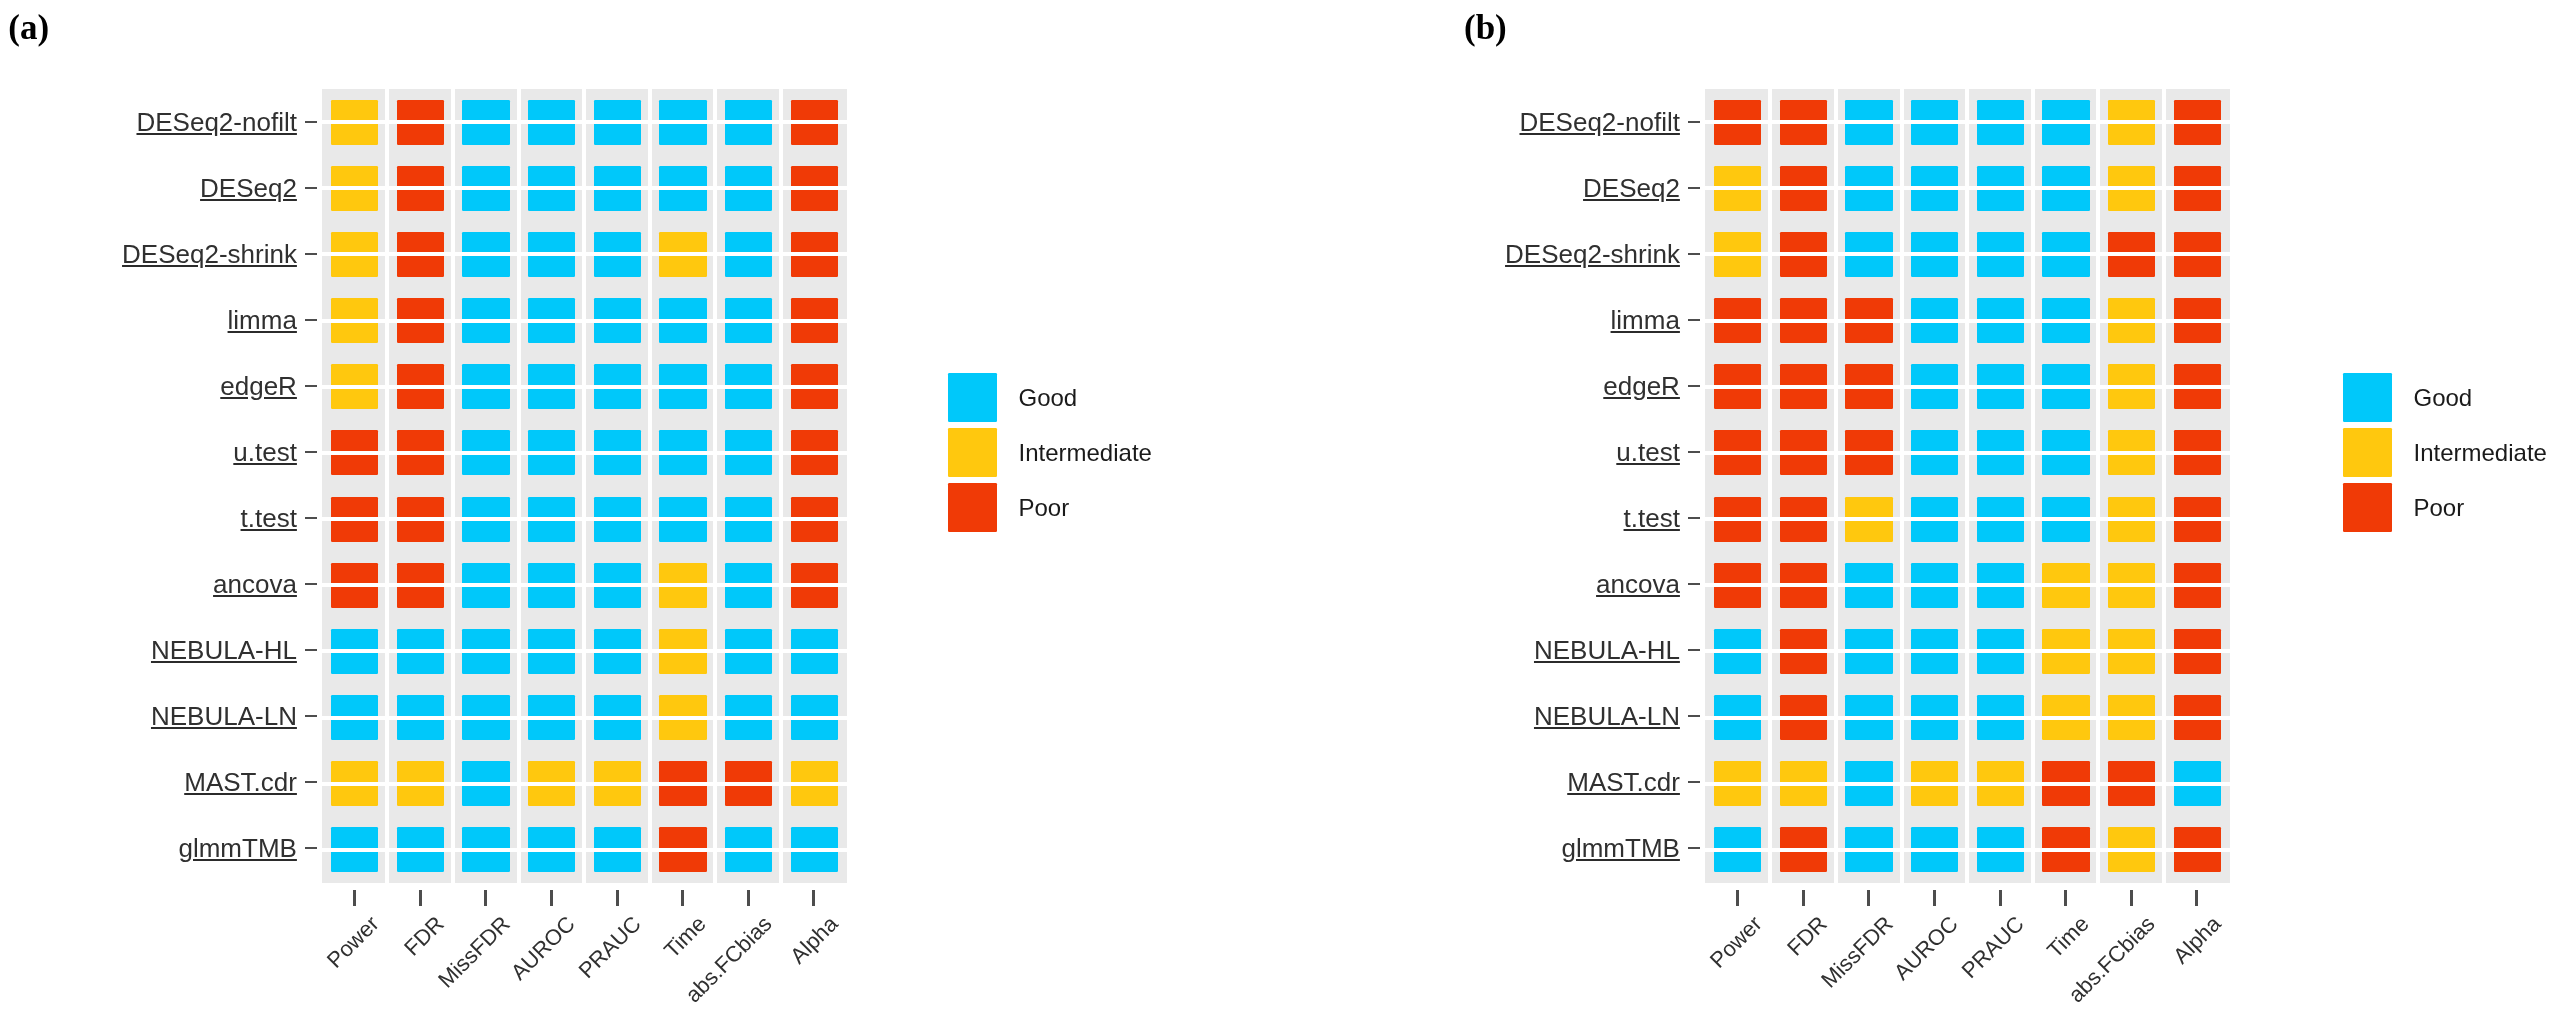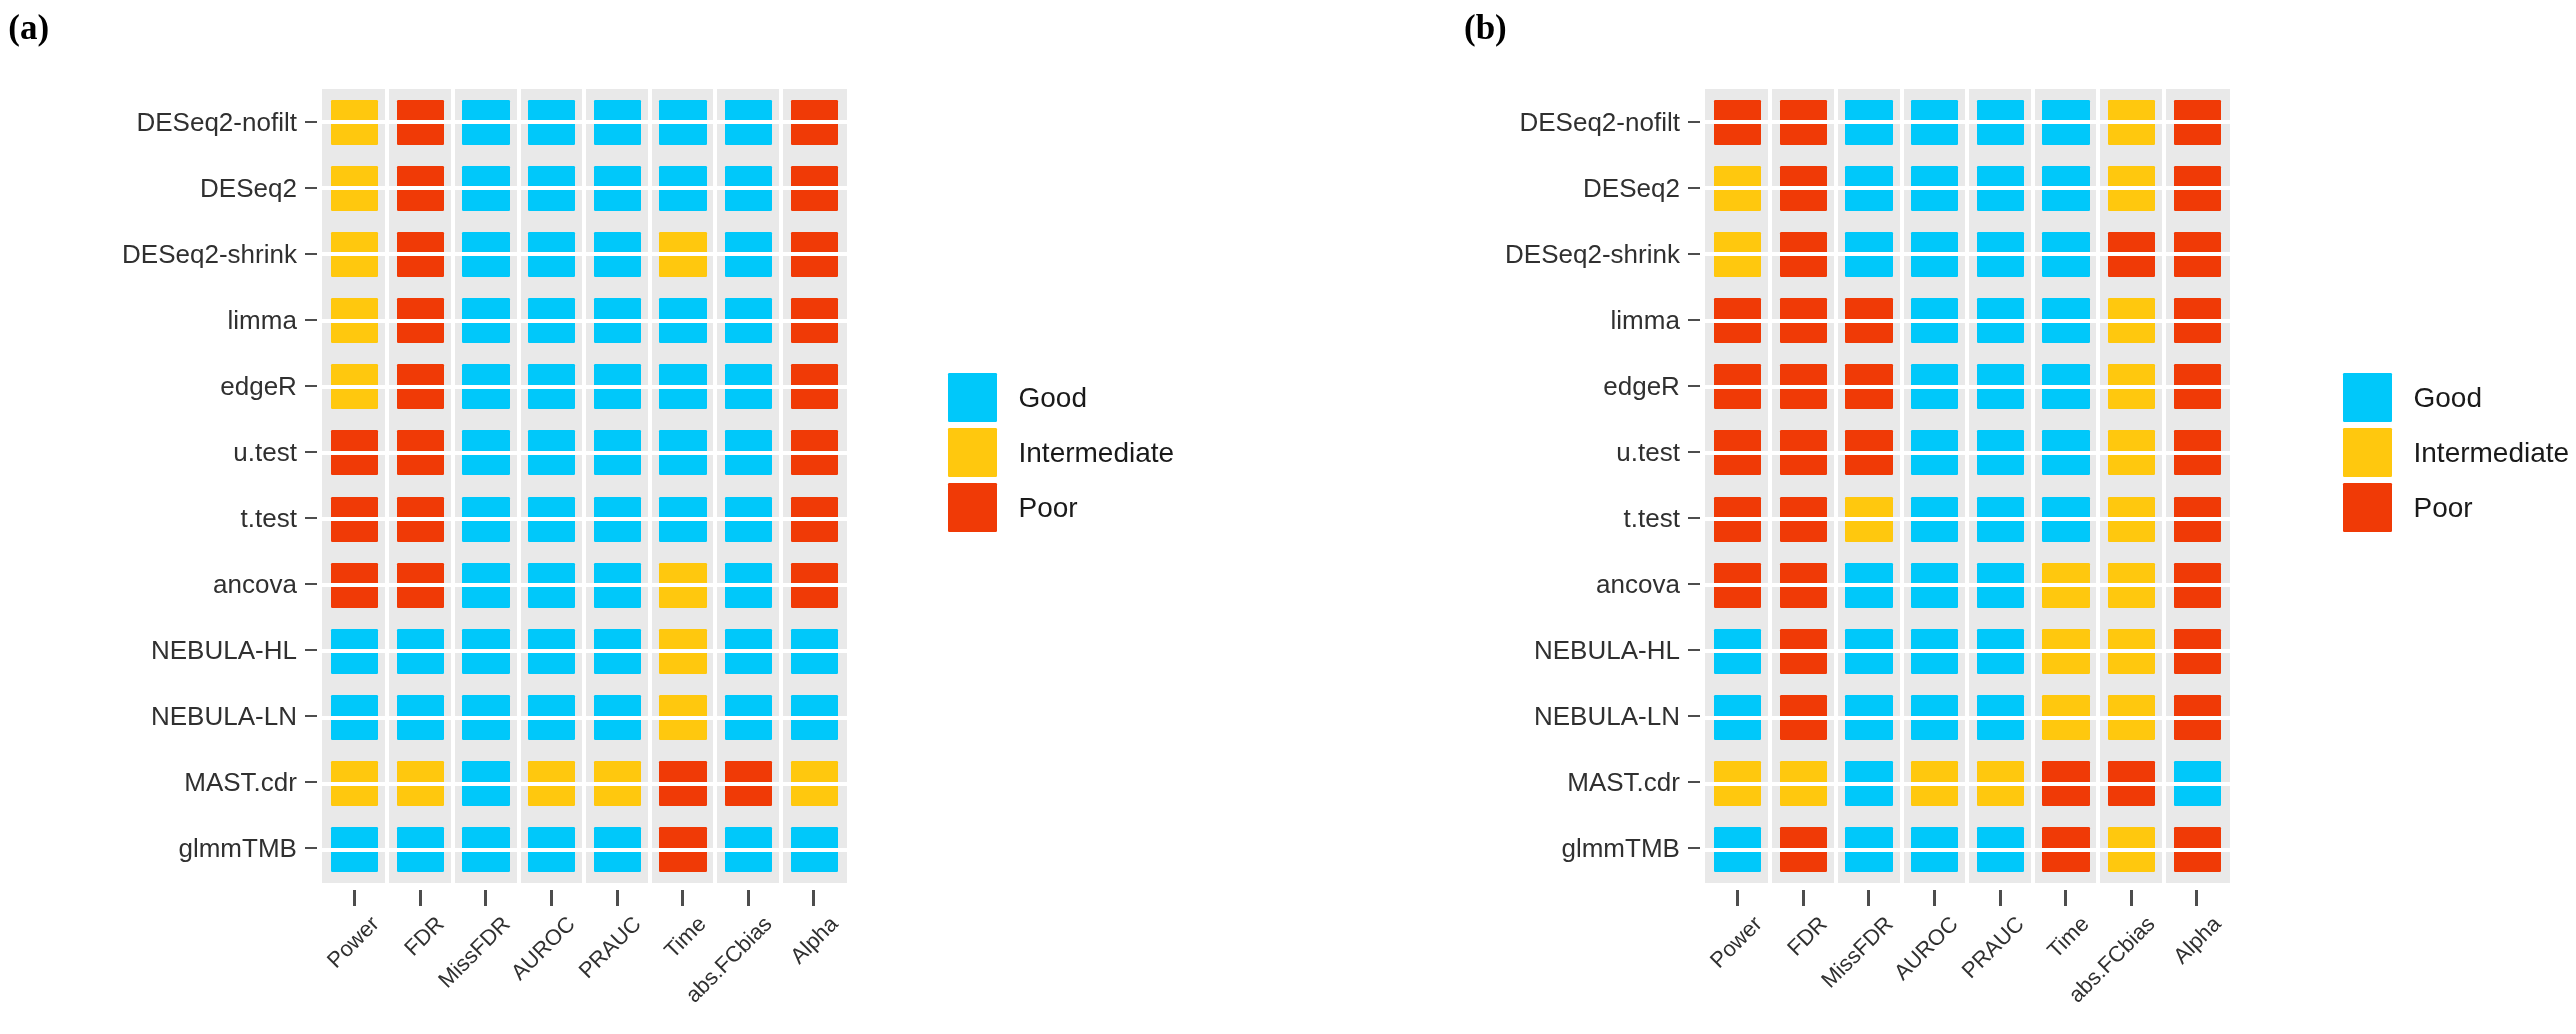--- a/index.html
+++ b/index.html
@@ -28,21 +28,21 @@
   .panel-b .panel-tag{left:176px;}
 
   
   .plot{
     position:absolute;
     top:89px;
   }
   .panel-a .plot{left:0px;}
   .panel-b .plot{left:95px;}
 
-  .plot-inner{display:flex;flex-direction:row;align-items:flex-start;}
+  .plot-inner{display:flex;flex-direction:row;align-items:flex-start;text-decoration:underline;}
 
   .ylabels{
     width:322px;
     display:flex;flex-direction:column;
     padding-top:0px;
   }
   .ylabel-row{
     height:66px;
     display:flex;align-items:center;justify-content:flex-end;
     font-size:26px;
@@ -121,21 +121,21 @@
   .panel-b .legend{left:1055px;}
   .legend-row{
     display:flex;align-items:center;
     height:55px;
   }
   .legend-swatch{
     width:49px;height:49px;border-radius:1.2px;
   }
   .legend-label{
     margin-left:21.5px;
-    font-size:28px;
+    font-size:24px;
     color:#1a1a1a;
     white-space:nowrap;
   }
 </style>
 </head>
 <body>
 
 <div class="figure">
 
   <div class="panel panel-a">

